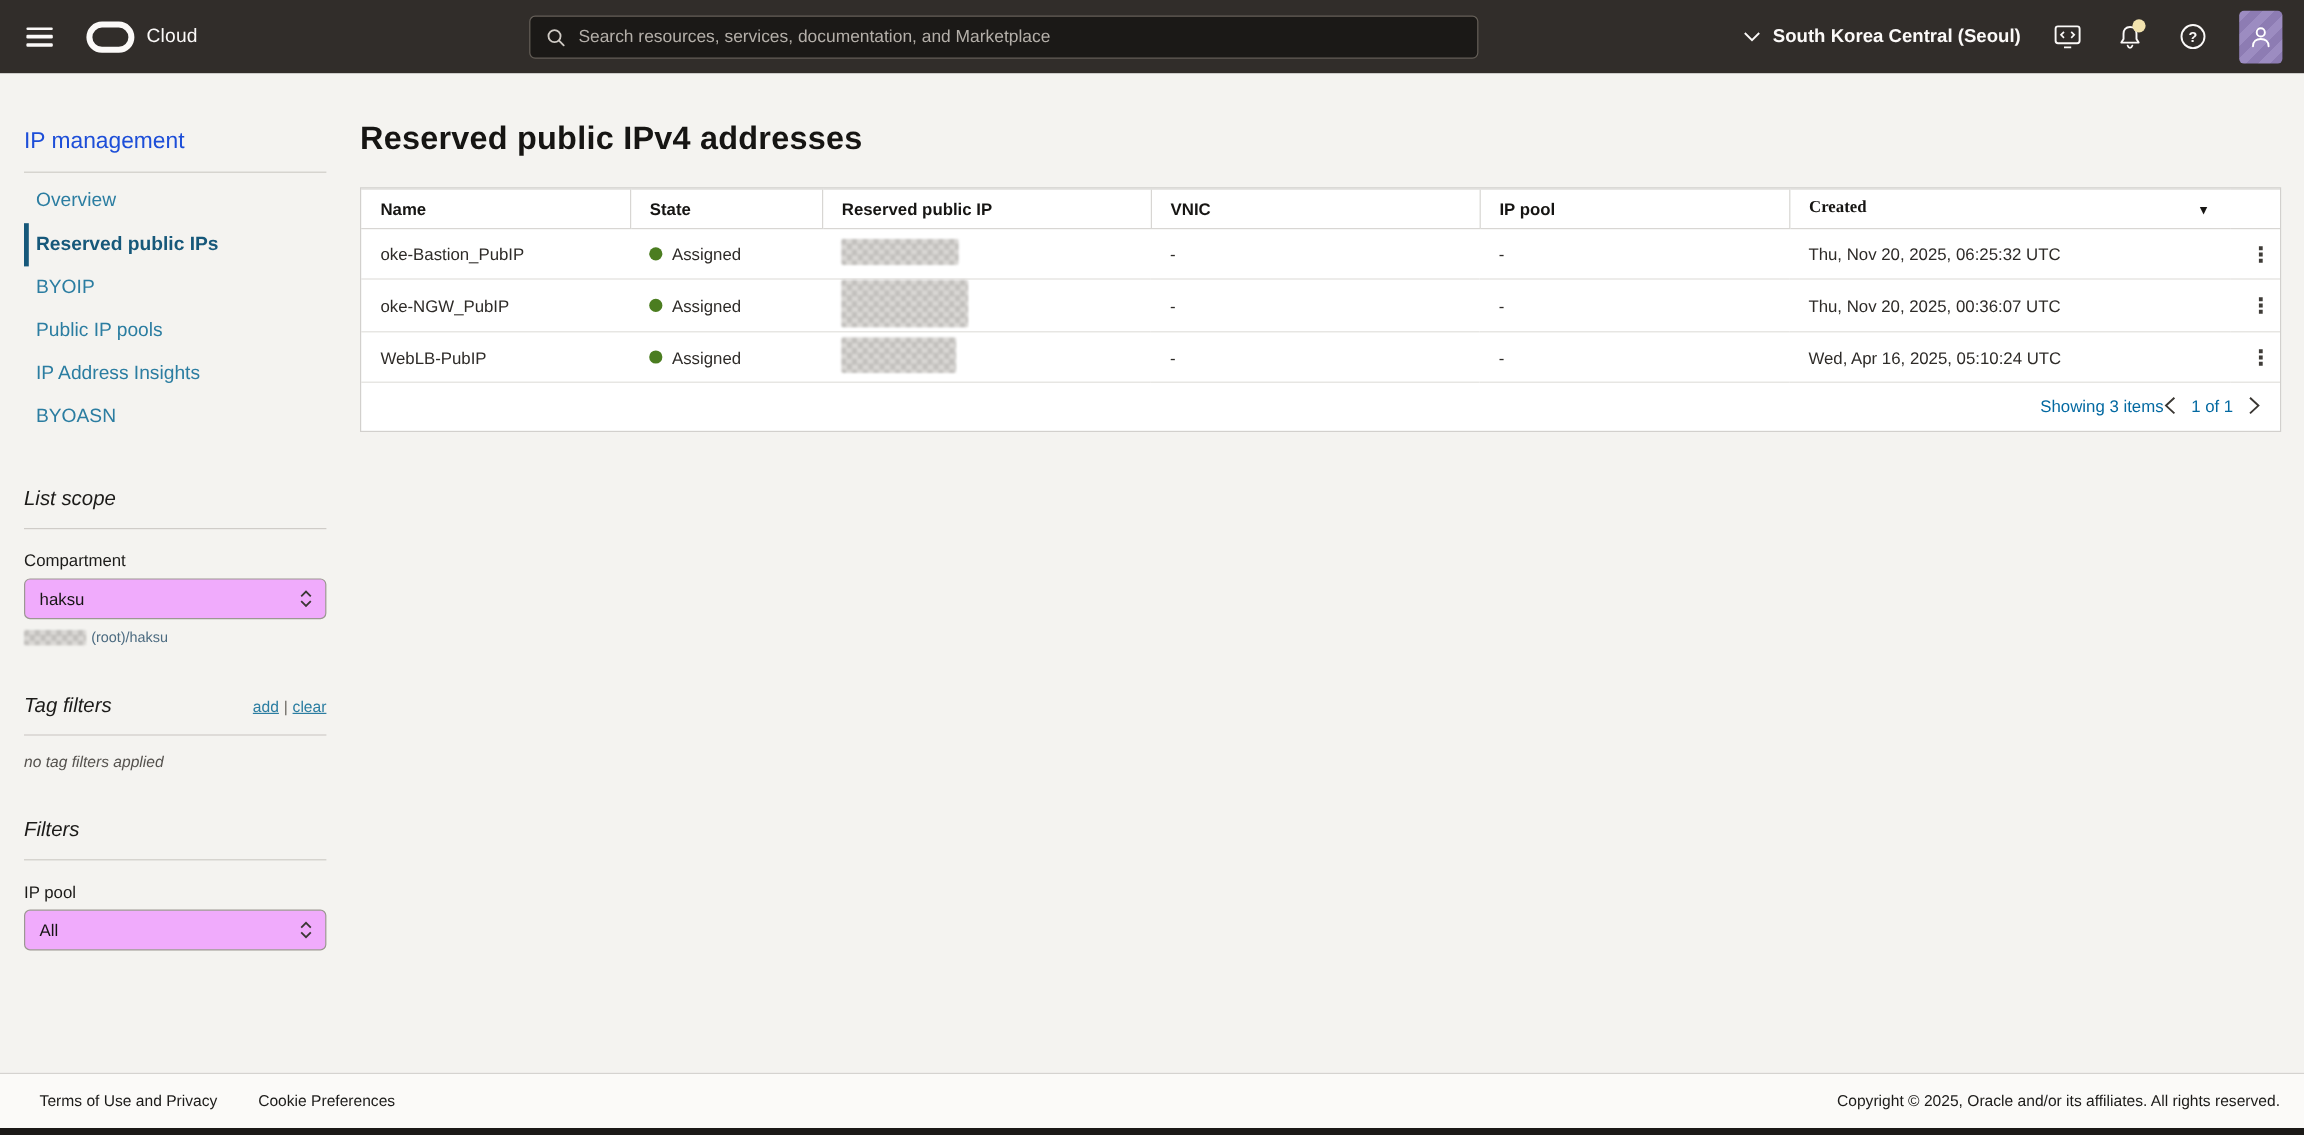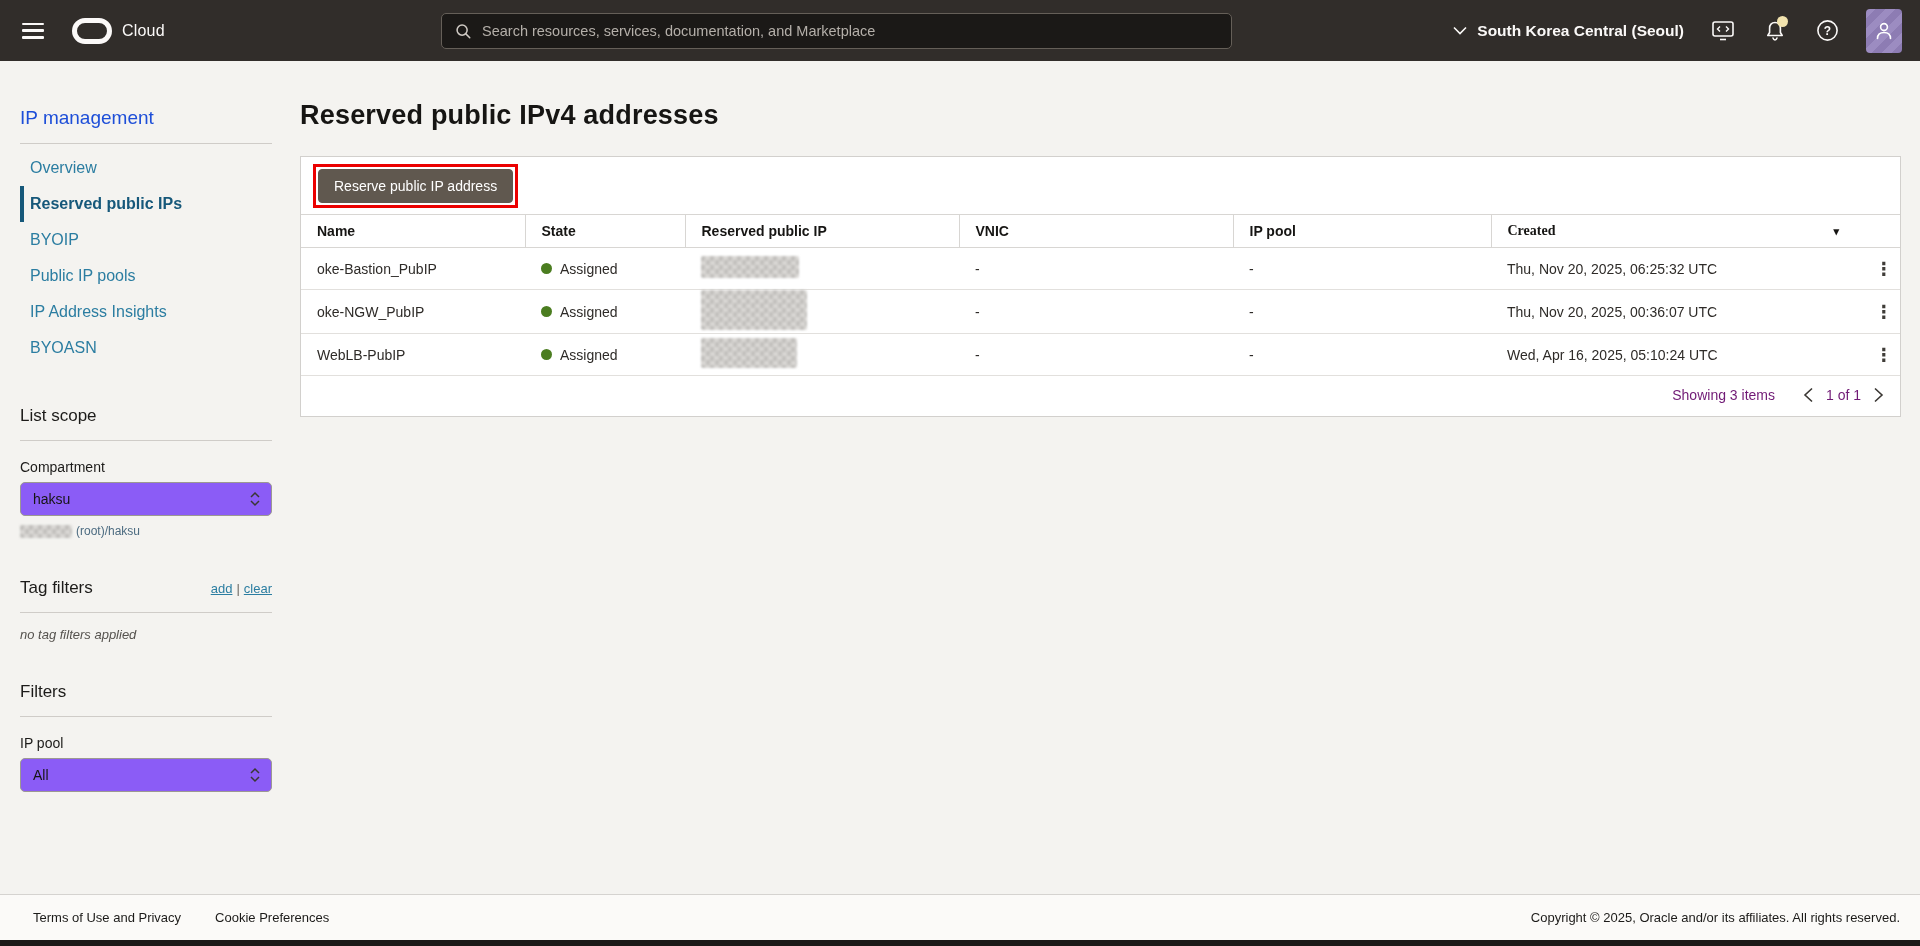--- a/index.html
+++ b/index.html
@@ -49,24 +49,24 @@
   .divider { border:none; border-top:1px solid #cfccc8; margin:14px 0 0 0; }
   .nav { list-style:none; margin-top:6px; }
   .nav li { position:relative; }
   .nav a {
     display:block; padding:9px 0 9px 10px; font-size:16px; color:#2b7da1;
     text-decoration:none; cursor:pointer;
   }
   .nav li.active { border-left:4px solid #16587a; }
   .nav li.active a { color:#16587a; font-weight:bold; padding-left:6px; }
   .section { margin-top:40px; }
-  .section-title { font-size:17px; color:#1c1b19; }
+  .section-title { font-size:17px; color:#1c1b19;font-style:italic; }
   .field-label { font-size:14px; margin-top:18px; color:#1c1b19; }
   .select {
-    margin-top:7px; height:34px; background:#8b5cf6; border:1px solid #9c9892; border-radius:5px;
+    margin-top:7px; height:34px; background:#f0abfc; border:1px solid #9c9892; border-radius:5px;
     display:flex; align-items:center; justify-content:space-between; padding:0 10px 0 12px;
     font-size:14px; cursor:pointer; color:#161513;
   }
   .helper { margin-top:8px; font-size:12px; color:#4c6b80; display:flex; align-items:center; gap:4px; }
   .redacted { display:inline-block; border-radius:2px; filter:blur(1px);
     background:repeating-conic-gradient(#d9d7d4 0% 25%, #c2c0bd 0% 50%) 0 0/9px 9px; }
   .redact-sm { width:52px; height:13px; }
   .tagrow { display:flex; align-items:baseline; justify-content:space-between; }
   .taglinks { font-size:13px; }
   .taglinks a { color:#2b7da1; cursor:pointer; text-decoration:underline; }
@@ -96,22 +96,22 @@
   tbody td { font-size:14px; color:#2e2b28; padding:8px 16px; height:38px; border-bottom:1px solid #e2e0dd; }
   .created-head { display:flex; align-items:center; justify-content:space-between;font-family:Liberation Serif, serif; }
   .sort-glyph { font-size:11px; color:#161513; margin-right:4px; }
   .state-cell { display:flex; align-items:center; gap:8px; }
   .dot { width:11px; height:11px; border-radius:50%; background:#4b7d20; flex:0 0 auto; }
   .redact-ip1 { width:98px; height:22px; }
   .redact-ip2 { width:106px; height:40px; margin:-8px 0; }
   .redact-ip3 { width:96px; height:30px; margin:-4px 0; }
   .kebab { font-size:18px; font-weight:bold; color:#3f3c38; cursor:pointer; line-height:1; text-align:center; }
   .table-footer {
-    display:flex; align-items:center; justify-content:flex-end; gap:28px;
-    padding:11px 16px 13px 16px; font-size:14px; color:#701a75;
+    display:flex; align-items:center; justify-content:flex-end; 
+    padding:11px 16px 13px 16px; font-size:14px; color:#0369a1;
   }
   .pager { display:flex; align-items:center; gap:12px; }
   .pager svg { cursor:pointer; }
   
   .footer {
     flex:0 0 auto; height:46px; background:#fbfaf8; border-top:1px solid #d5d3d0;
     display:flex; align-items:center; padding:0 18px; font-size:13px; color:#1c1b19;
   }
   .footer-links { display:flex; gap:34px; margin-left:15px; }
   .footer-links span { cursor:pointer; }
@@ -242,25 +242,20 @@
           </svg>
         </div>
       </div>
     </div>
   </aside>
 
   <main class="main">
     <h1 class="page-title">Reserved public IPv4 addresses</h1>
 
     <div class="panel">
-      <div class="btn-zone">
-        <span class="annotation-box">
-          <button class="primary-btn">Reserve public IP address</button>
-        </span>
-      </div>
 
       <table>
         <colgroup>
           <col class="c-name">
             <col class="c-state">
             <col class="c-resip">
           <col class="c-vnic">
             <col class="c-pool">
             <col class="c-created">
             <col class="c-act">

